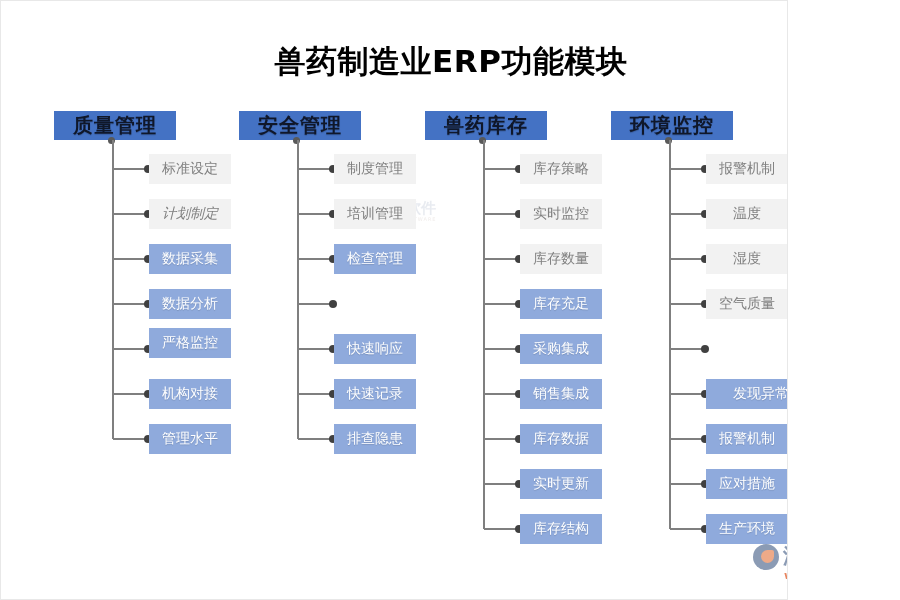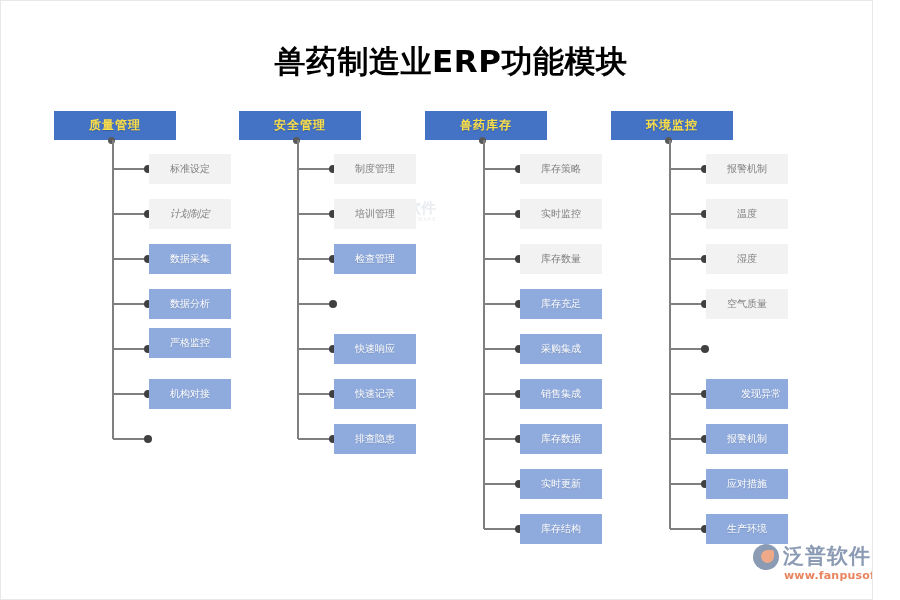--- a/index.html
+++ b/index.html
@@ -6,21 +6,21 @@
   html, body {
     margin: 0;
     padding: 0;
     background: #ffffff;
   }
   body {
     font-family: "DejaVu Sans", "Liberation Sans", sans-serif;
   }
   #page {
     position: relative;
-    width: 873px;
+    width: 788px;
     height: 600px;
     background: #ffffff;
     box-sizing: border-box;
     border: 1px solid #e8e8e8;
     overflow: hidden;
   }
 
   
   #page-title {
     position: absolute;
@@ -93,22 +93,22 @@
     height: 600px;
     z-index: 2;
   }
   .col-header {
     position: absolute;
     left: 13px;
     top: 110px;
     width: 122px;
     height: 29px;
     background: #4472c4;
-    color: #fde047;
-    font-size: 12px;
+    color: #0f172a;
+    font-size: 20px;
     font-weight: bold;
     display: flex;
     align-items: center;
     justify-content: center;
     letter-spacing: 1px;
     text-shadow: 0 1px 1px rgba(0,0,0,0.18);
     box-sizing: border-box;
   }
   
   .trunk {
@@ -131,21 +131,21 @@
 
   
   .item {
     position: absolute;
     left: 108px;
     width: 82px;
     height: 30px;
     display: flex;
     align-items: center;
     justify-content: center;
-    font-size: 10px;
+    font-size: 14px;
     box-sizing: border-box;
     white-space: nowrap;
   }
   .item.gray {
     background: #f2f2f2;
     color: #808080;
   }
   .item.blue {
     background: #8faadc;
     color: #ffffff;
@@ -248,20 +248,21 @@
         <div class="branch-dot" style="top: 299px;"></div>
         <div class="item blue" style="top: 288px;">数据分析</div>
         <div class="branch" style="top: 347px;"></div>
         <div class="branch-dot" style="top: 344px;"></div>
         <div class="item blue" style="top: 327px;">严格监控</div>
         <div class="branch" style="top: 392px;"></div>
         <div class="branch-dot" style="top: 389px;"></div>
         <div class="item blue" style="top: 378px;">机构对接</div>
         <div class="branch" style="top: 437px;"></div>
         <div class="branch-dot" style="top: 434px;"></div>
+        <div class="item blue" style="top: 423px;">管理水平</div>
       </div>
       <div class="column" style="left: 225px;">
         <div class="col-header">安全管理</div>
         <div class="trunk-dot"></div>
         <div class="trunk" style="height: 299px;"></div>
         <div class="branch" style="top: 167px;"></div>
         <div class="branch-dot" style="top: 164px;"></div>
         <div class="item gray" style="top: 153px;">制度管理</div>
         <div class="branch" style="top: 212px;"></div>
         <div class="branch-dot" style="top: 209px;"></div>

